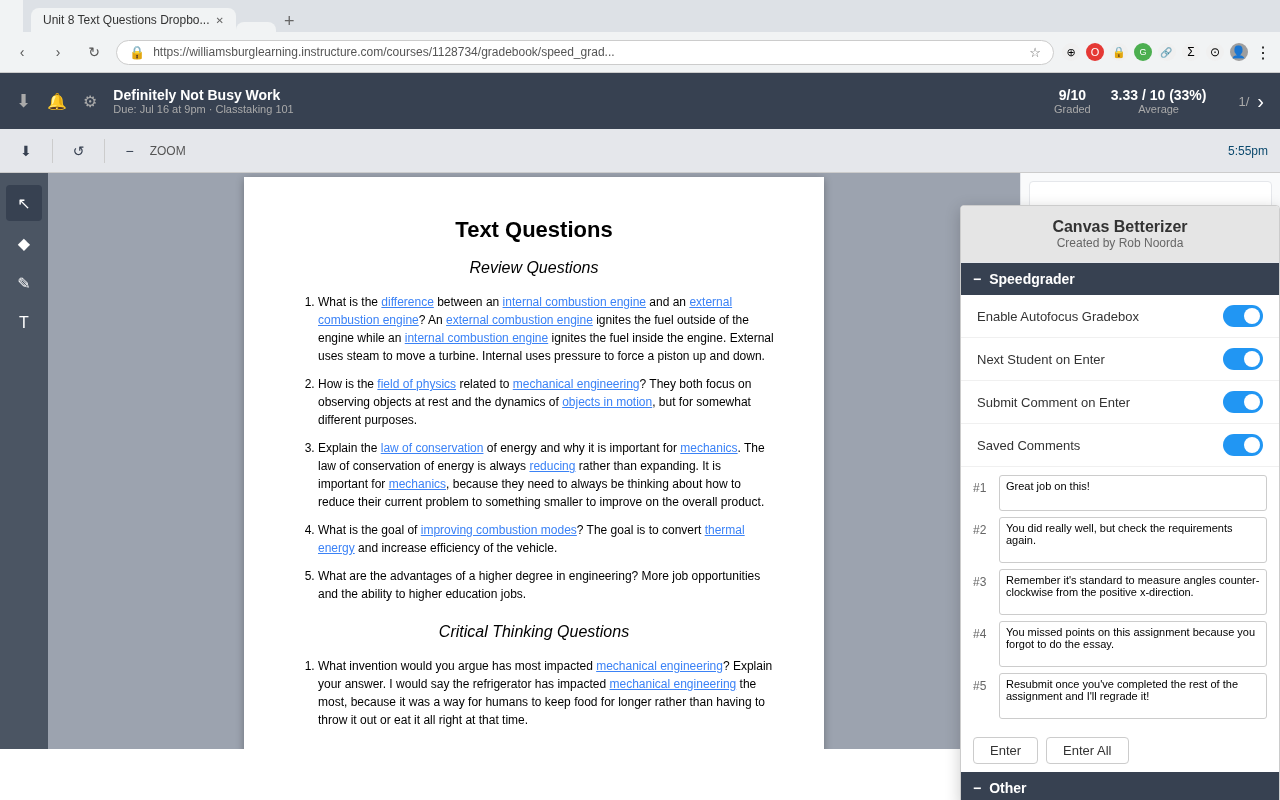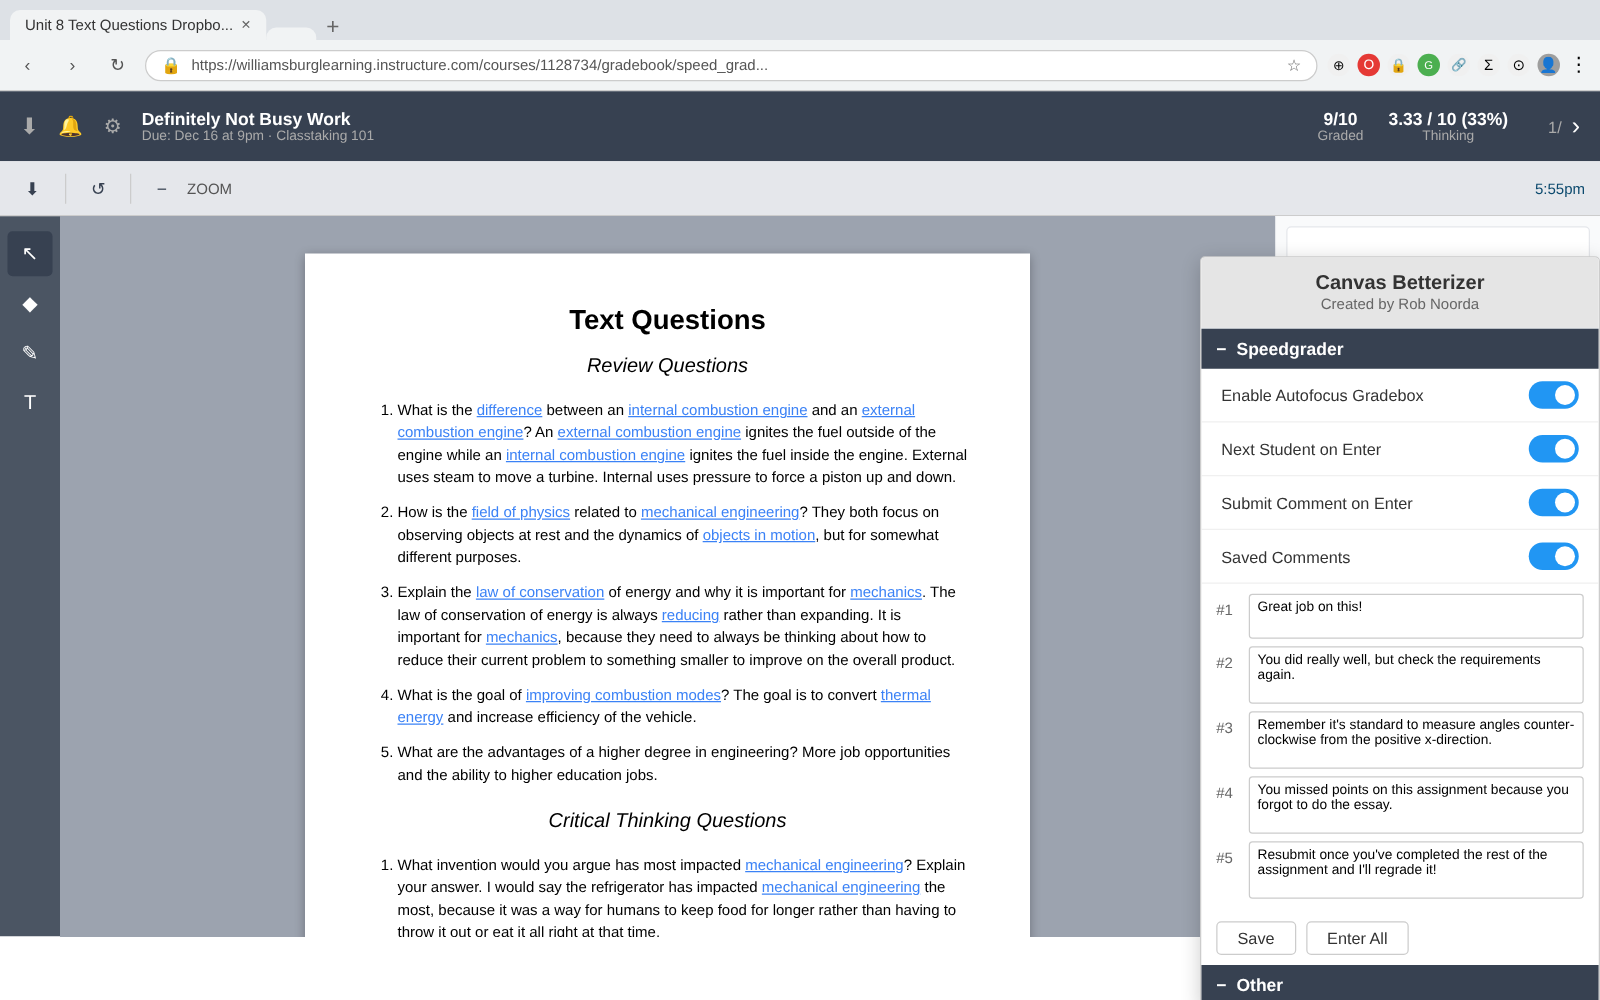--- a/index.html
+++ b/index.html
@@ -1,20 +1,20 @@
 <!DOCTYPE html>
 <html><head>
   <meta charset="utf-8">
   <style>
     * { box-sizing: border-box; margin: 0; padding: 0; }
     body { font-family: -apple-system, BlinkMacSystemFont, 'Segoe UI', sans-serif; font-size: 13px; background: #fff; width: 1280px; height: 800px; overflow: hidden; position: relative; }
 
     
     .browser-chrome { background: #f1f3f4; border-bottom: 1px solid #ccc; }
-    .browser-tabs { display: flex; align-items: flex-end; padding: 6px 0 0 8px; background: #dde1e6; height: 32px; }
+    .browser-tabs { display: flex; align-items: flex-end; padding: 6px 0 0 8px; background: #dde1e6; height: 32px; margin-left: 23px; }
     .tab { background: #f1f3f4; border-radius: 8px 8px 0 0; padding: 5px 12px; font-size: 12px; color: #333; display: flex; align-items: center; gap: 6px; min-width: 160px; max-width: 220px; }
     .tab.active { background: #f1f3f4; }
     .tab-close { font-size: 10px; color: #666; cursor: pointer; margin-left: auto; }
     .tab-new { background: transparent; border: none; font-size: 18px; color: #666; cursor: pointer; padding: 0 8px; }
     .browser-bar { display: flex; align-items: center; padding: 6px 8px; gap: 8px; background: #f1f3f4; }
     .nav-btn { background: none; border: none; font-size: 14px; color: #555; cursor: pointer; padding: 4px; width: 28px; height: 28px; display: flex; align-items: center; justify-content: center; border-radius: 50%; }
     .address-bar { flex: 1; background: #fff; border: 1px solid #ccc; border-radius: 20px; padding: 4px 12px; font-size: 13px; color: #333; display: flex; align-items: center; gap: 8px; }
     .address-text { flex: 1; font-size: 12px; color: #555; }
     .browser-icons { display: flex; align-items: center; gap: 6px; }
     .br-icon { width: 18px; height: 18px; border-radius: 50%; display: flex; align-items: center; justify-content: center; font-size: 11px; cursor: pointer; }
@@ -36,21 +36,21 @@
     .tool-separator { width: 1px; height: 24px; background: #ccc; margin: 0 4px; }
     .toolbar-right { display: flex; align-items: center; gap: 6px; margin-left: auto; }
 
     
     .doc-toolbar { background: #4b5563; display: flex; align-items: center; justify-content: center; gap: 4px; padding: 8px; height: 48px; }
     .doc-tool { background: none; border: none; cursor: pointer; color: #fff; width: 36px; height: 36px; display: flex; align-items: center; justify-content: center; border-radius: 4px; font-size: 16px; }
     .doc-tool.active { background: #374151; }
     
 
     
-    .doc-area { flex: 1; background: #9ca3af; overflow-y: auto; position: relative; display: flex; justify-content: center; padding: 30px; }
+    .doc-area { flex: 1; background: #9ca3af; overflow-y: auto; position: relative; display: flex; justify-content: center; padding: 4px; }
     .doc-page { background: white; width: 580px; min-height: 700px; padding: 40px 50px; box-shadow: 0 2px 8px rgba(0,0,0,0.3); }
     .doc-title { text-align: center; font-size: 22px; font-weight: bold; margin-bottom: 16px; }
     .doc-section { font-style: italic; text-align: center; font-size: 16px; margin-bottom: 16px; }
     .doc-list { padding-left: 24px; }
     .doc-list li { margin-bottom: 10px; font-size: 12px; line-height: 1.5; }
     .doc-list li span.highlight { color: #3b82f6; text-decoration: underline; }
 
     
     .right-panel { width: 260px; background: #f9fafb; border-left: 1px solid #e5e7eb; display: flex; flex-direction: column; }
     .submit-btn { background: #1565c0; color: white; border: none; border-radius: 4px; padding: 8px 20px; font-size: 14px; cursor: pointer; float: right; }
@@ -130,30 +130,30 @@
       </div>
     </div>
   </div>
 
   <div class="sg-bar">
     <div style="color:#aaa; font-size:18px;">⬇</div>
     <div style="color:#aaa; font-size:16px;">🔔</div>
     <div style="color:#aaa; font-size:16px;">⚙</div>
     <div>
       <div class="sg-title">Definitely Not Busy Work</div>
-      <div class="sg-due">Due: Dec 16 at 9pm · Classtaking 101</div>
+      <div class="sg-due">Due: Jul 16 at 9pm · Classtaking 101</div>
     </div>
     <div class="sg-grade-info">
       <div class="sg-grade">
         <div class="sg-grade-val">9/10</div>
         <div class="sg-grade-label">Graded</div>
       </div>
       <div class="sg-grade">
         <div class="sg-grade-val">3.33 / 10 (33%)</div>
-        <div class="sg-grade-label">Thinking</div>
+        <div class="sg-grade-label">Average</div>
       </div>
     </div>
     <div class="sg-nav">
       <span style="font-size:13px; color:#aaa;">1/</span>
       <button style="background:none;border:none;color:white;font-size:20px;cursor:pointer;">›</button>
     </div>
   </div>
 
   <div class="toolbar">
     <button class="tool-btn">⬇</button>
@@ -270,21 +270,21 @@
           <span class="comment-num">#4</span>
           <textarea class="comment-textarea" style="">You missed points on this assignment because you forgot to do the essay.</textarea>
         </div>
         <div class="comment-row tall">
           <span class="comment-num">#5</span>
           <textarea class="comment-textarea" style="">Resubmit once you've completed the rest of the assignment and I'll regrade it!</textarea>
         </div>
       </div>
 
       <div class="buttons-row">
-        <button class="btn-save">Save</button>
+        <button class="btn-save">Enter</button>
         <button class="btn-clear">Enter All</button>
       </div>
 
       <div class="section-header">
         <span class="section-minus">−</span>
         <span class="section-title">Other</span>
       </div>
 
     </div>
 

